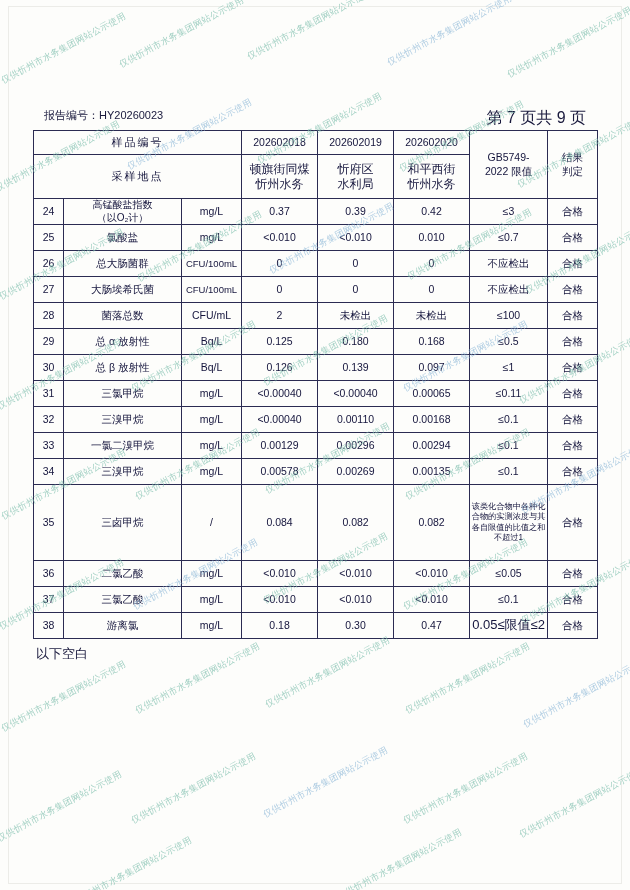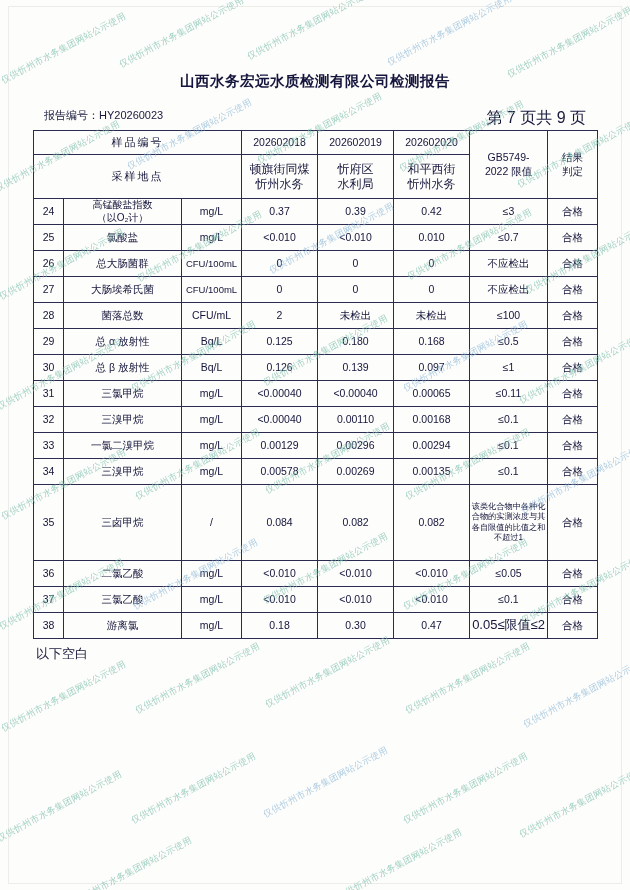--- a/index.html
+++ b/index.html
@@ -137,21 +137,20 @@
     letter-spacing: 0.3px;
   }
   .wm.blue { color: #8fb9d8; }
 </style>
 </head>
 <body>
 
 <div class="page">
   <div class="scan-edge"></div>
 
-  <div class="doc-title">山西水务宏远水质检测有限公司检测报告</div>
   <div class="report-no">报告编号：HY20260023</div>
   <div class="page-no">第 7 页共 9 页</div>
 
   <table class="main">
     <colgroup>
       <col class="c-no">
         <col class="c-item">
         <col class="c-unit">
       <col class="c-val">
         <col class="c-val">

